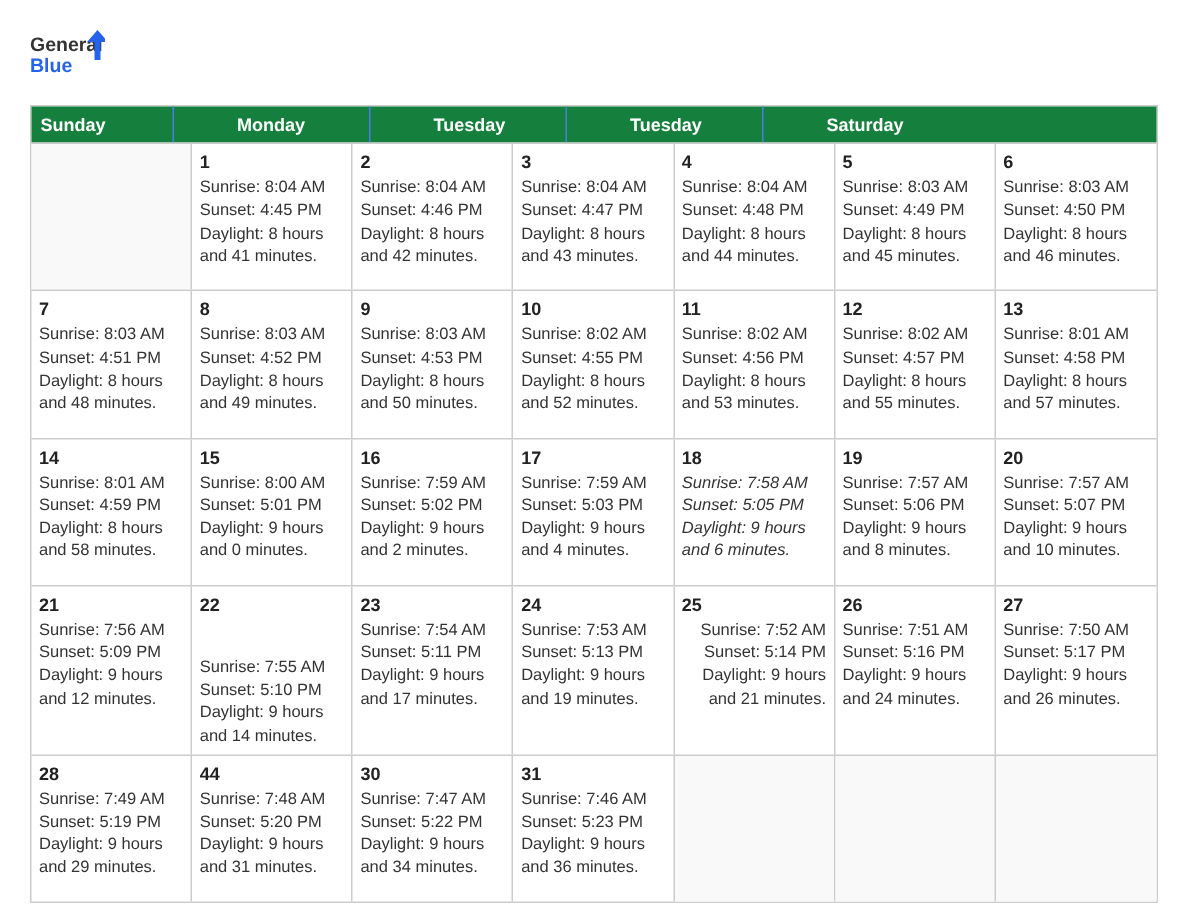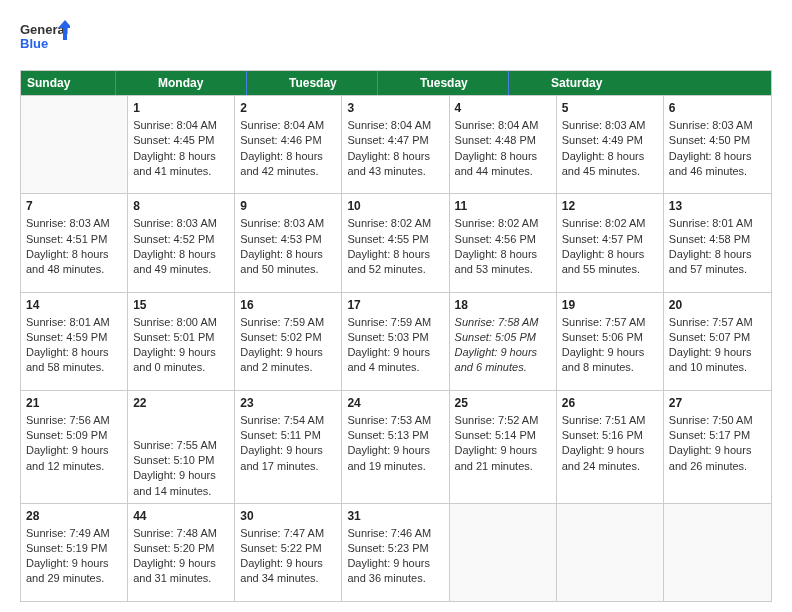--- a/index.html
+++ b/index.html
@@ -296,21 +296,21 @@
           </div>
           <div class="cal-cell">
             <span class="day-num">24</span>
             <div class="day-info" style="white-space: pre-line;">Sunrise: 7:53 AM
 Sunset: 5:13 PM
 Daylight: 9 hours
 and 19 minutes.</div>
           </div>
           <div class="cal-cell">
             <span class="day-num">25</span>
-            <div class="day-info" style="white-space: pre-line;">Sunrise: 7:52 AM
+            <div class="day-info" style="white-space: pre-line; text-align: right;">Sunrise: 7:52 AM
 Sunset: 5:14 PM
 Daylight: 9 hours
 and 21 minutes.</div>
           </div>
           <div class="cal-cell">
             <span class="day-num">26</span>
             <div class="day-info" style="white-space: pre-line;">Sunrise: 7:51 AM
 Sunset: 5:16 PM
 Daylight: 9 hours
 and 24 minutes.</div>

